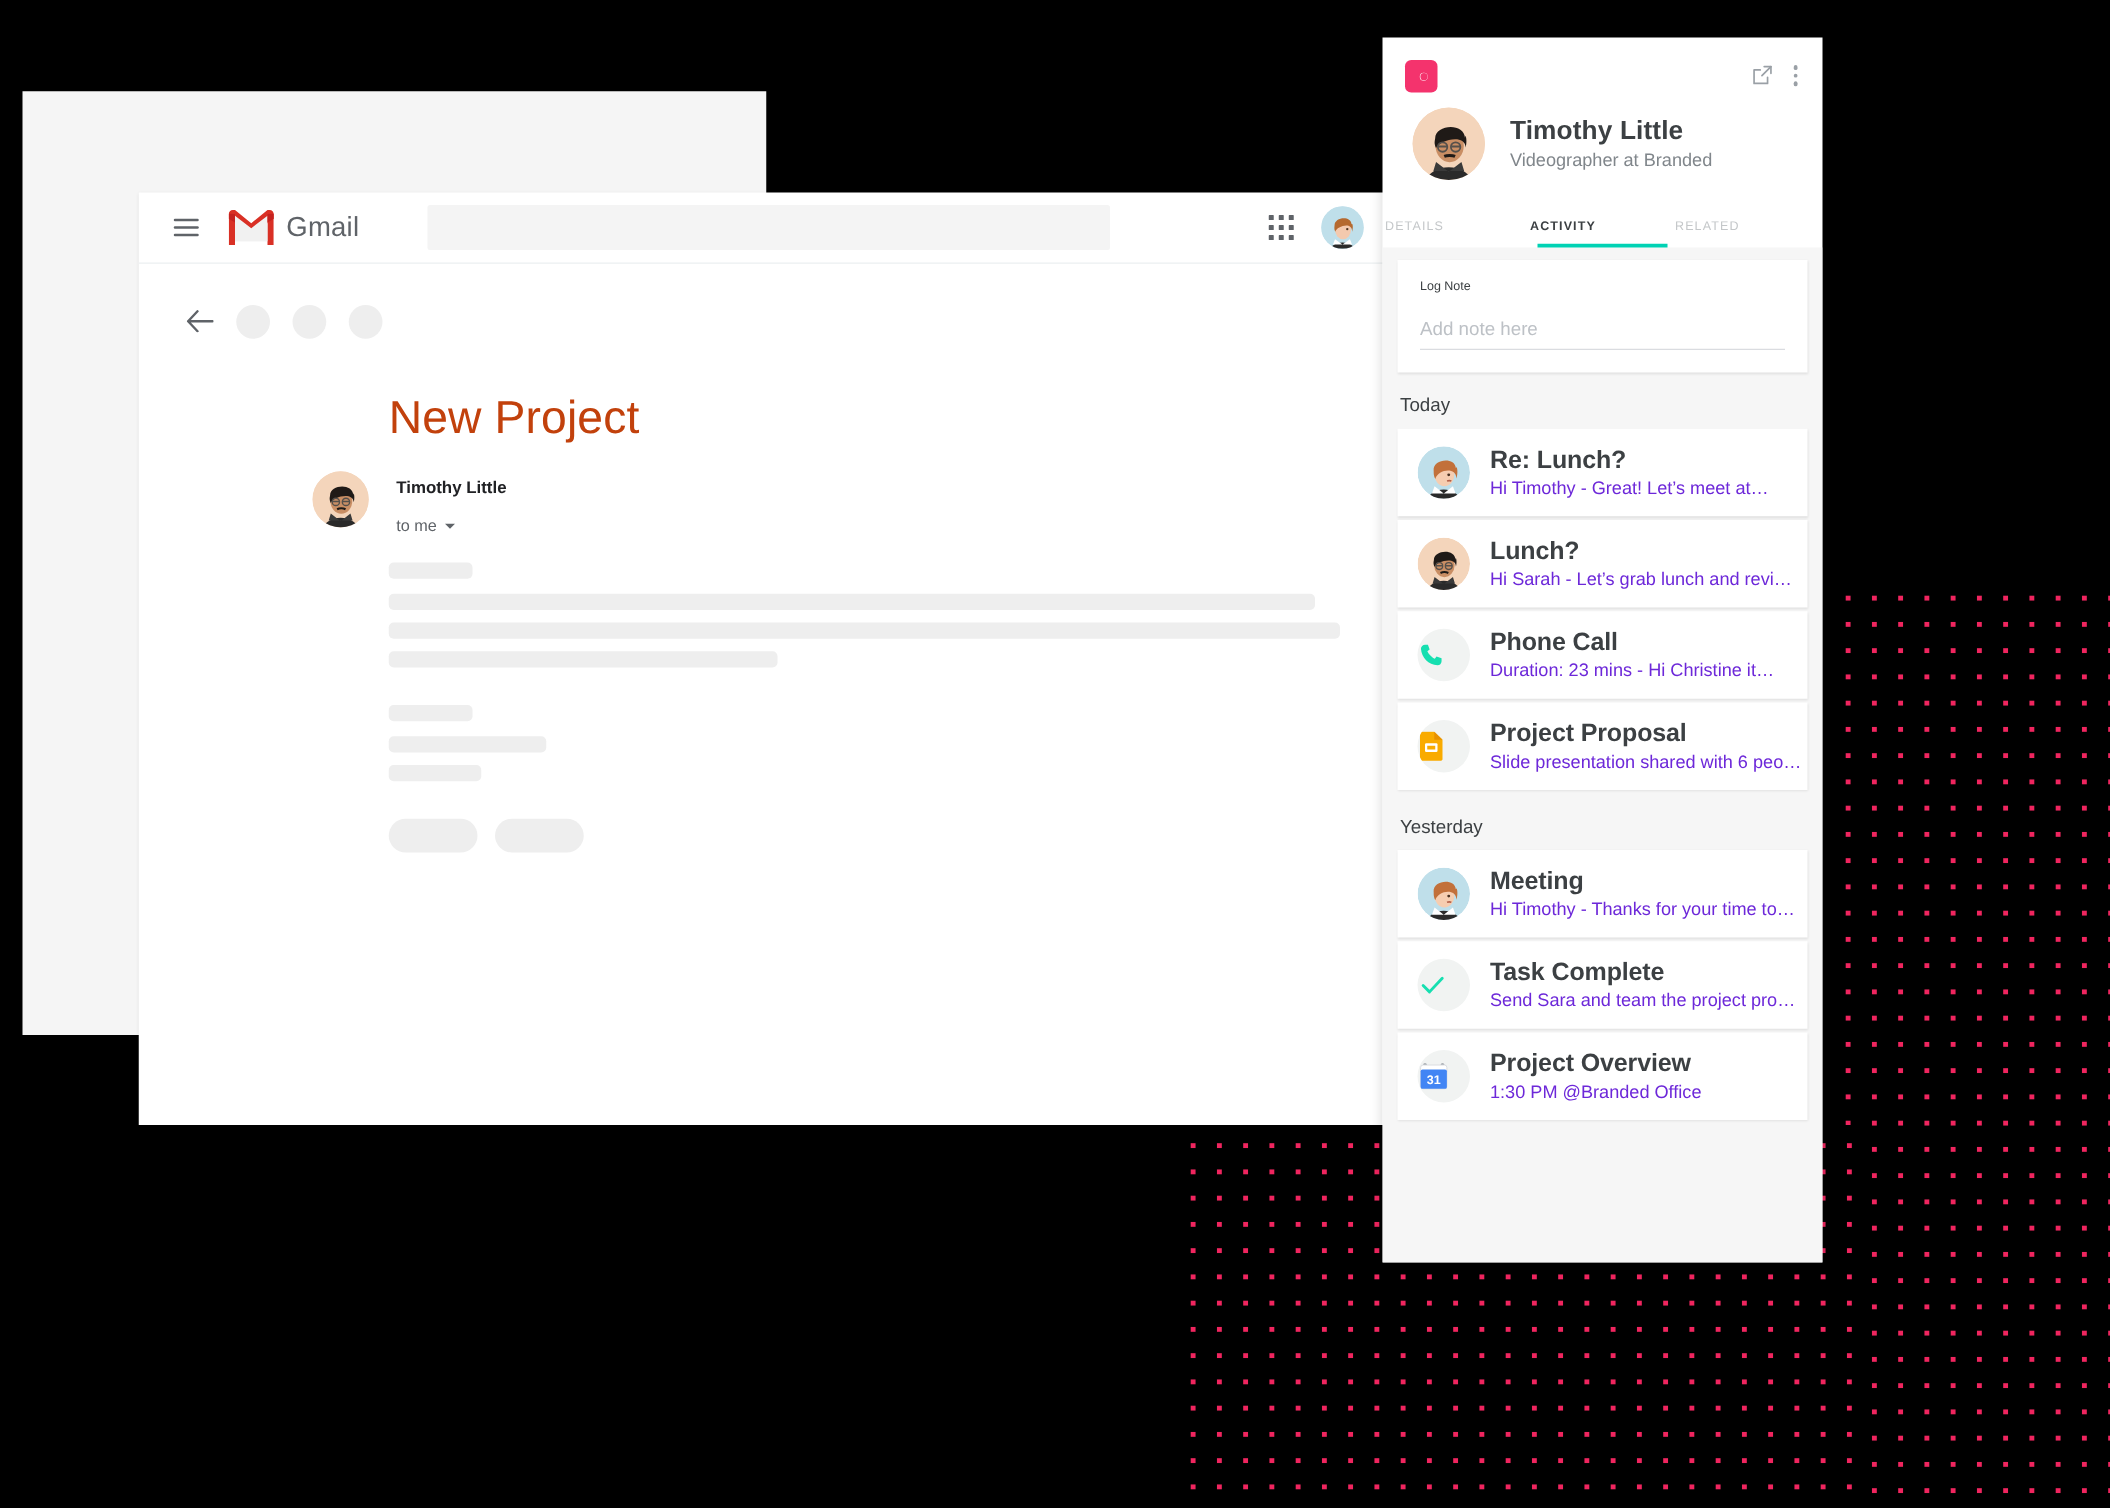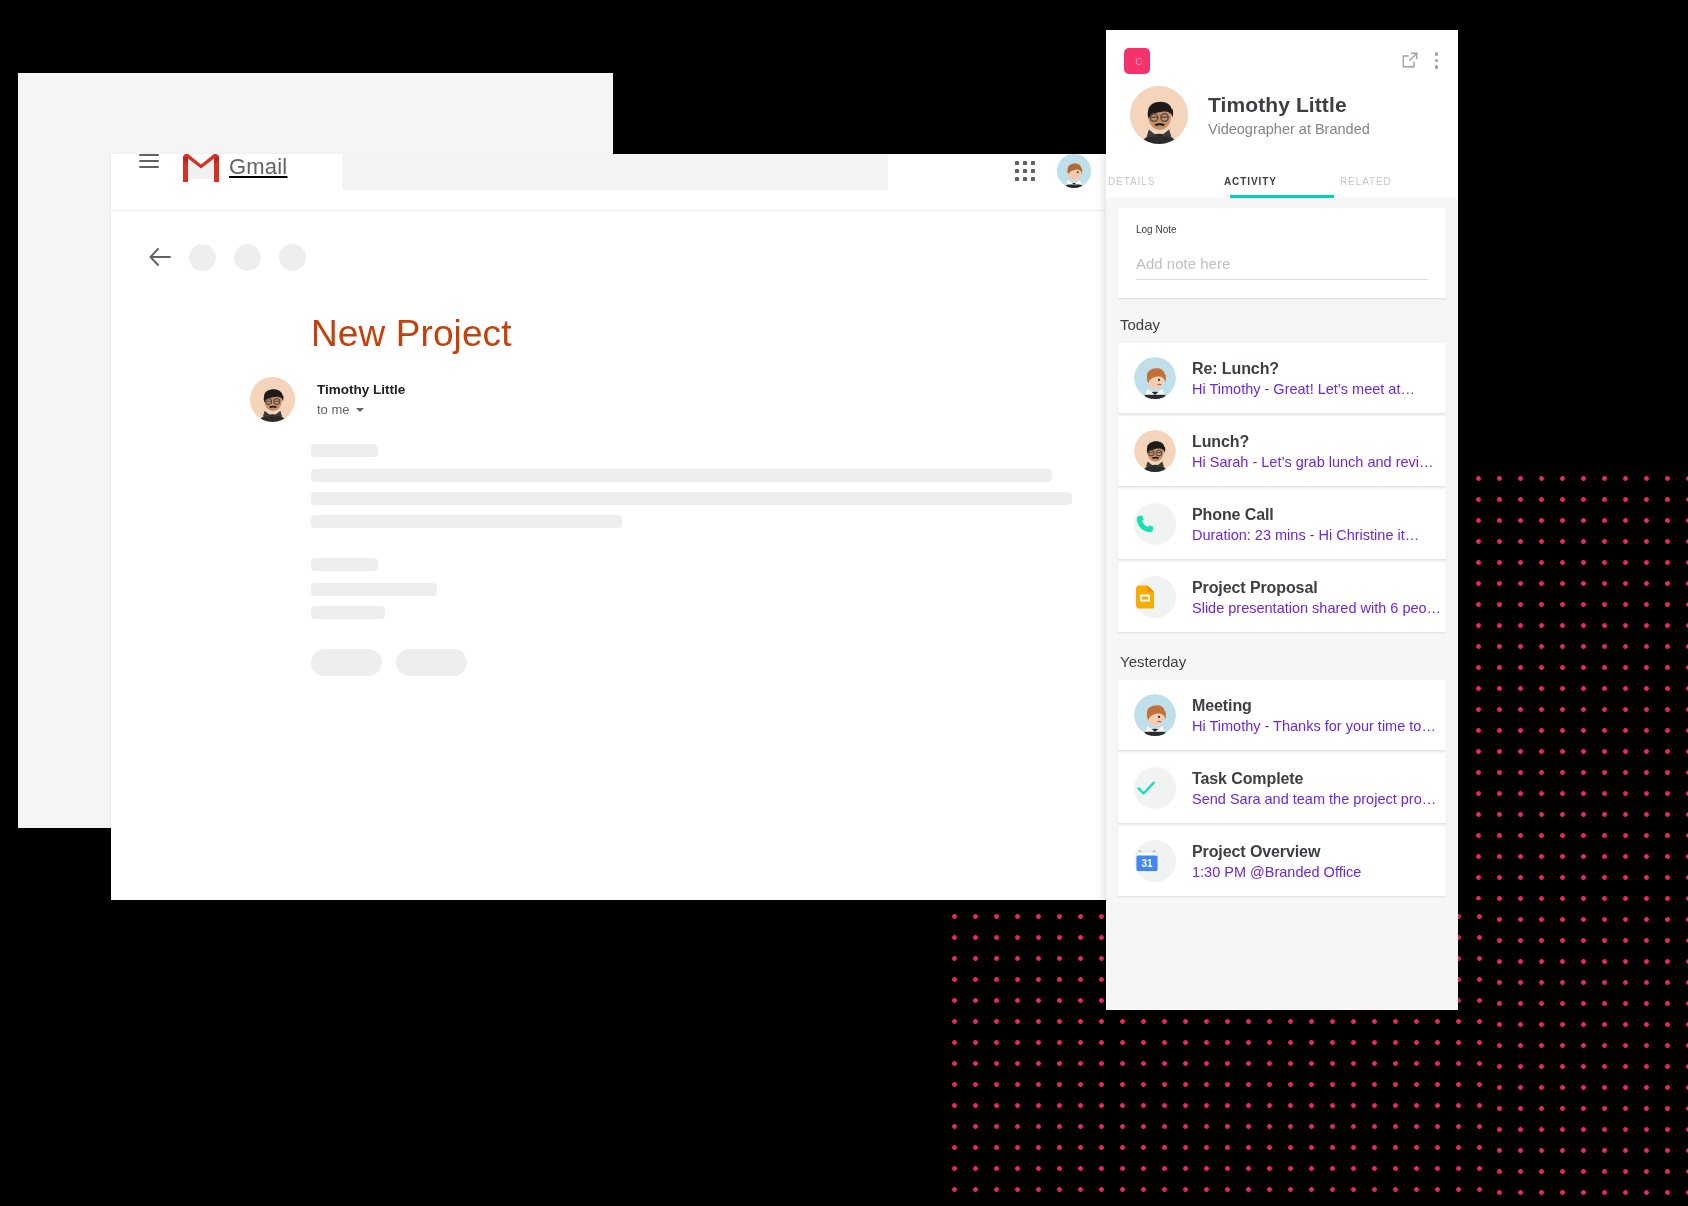--- a/index.html
+++ b/index.html
@@ -46,24 +46,23 @@
     position: absolute;
     left: 111px; top: 154px;
     width: 1000px; height: 746px;
     background: #ffffff;
     box-shadow: 0 1px 3px rgba(0,0,0,0.10);
   }
   #gmail-topbar {
     height: 57px;
     border-bottom: 1px solid #eceff1;
     display: flex;
-    align-items: flex-start;
+    align-items: center;
     padding: 0 20px 0 28px;
     box-sizing: border-box;
-    text-decoration: underline;
   }
   .hamburger {
     width: 20px; height: 14px;
     display: flex; flex-direction: column; justify-content: space-between;
     cursor: pointer;
     margin-right: 24px;
   }
   .hamburger span { display: block; height: 2px; background: #5f6368; border-radius: 1px; }
   .gmail-logo { width: 36px; height: 28px; margin-right: 10px; }
   .gmail-word {
@@ -130,21 +129,21 @@
   #mail-sender-row {
     display: flex;
     align-items: flex-start;
     margin: 22px 0 0 139px;
   }
   #mail-sender-meta { margin-left: 22px; padding-top: 5px; }
   #mail-sender-name {
     font-size: 13.5px; font-weight: bold; color: #202124;
   }
   #mail-sender-to {
-    font-size: 13px; color: #5f6368; margin-top: 5px;
+    font-size: 13px; color: #5f6368; margin-top: 16px;
     display: flex; align-items: center; gap: 6px;
   }
   .caret-down {
     width: 0; height: 0;
     border-left: 4px solid transparent;
     border-right: 4px solid transparent;
     border-top: 4px solid #5f6368;
   }
   .ghost-bar { background: #eeeeee; border-radius: 4px; height: 13px; }
   #mail-content { margin: 22px 0 0 200px; }
@@ -262,21 +261,21 @@
     overflow: hidden;
   }
   .activity-icon.neutral { background: #f1f3f2; }
   .activity-text {
     margin-left: 16px;
     min-width: 0;
     flex: 1;
     padding-right: 4px;
   }
   .activity-title {
-    font-size: 16px;
+    font-size: 20px;
     color: #3c4043;
     font-weight: bold;
     white-space: nowrap;
     letter-spacing: -.1px;
   }
   .activity-sub {
     font-size: 14.5px;
     color: #6d28d9;
     margin-top: 3px;
     white-space: nowrap;

